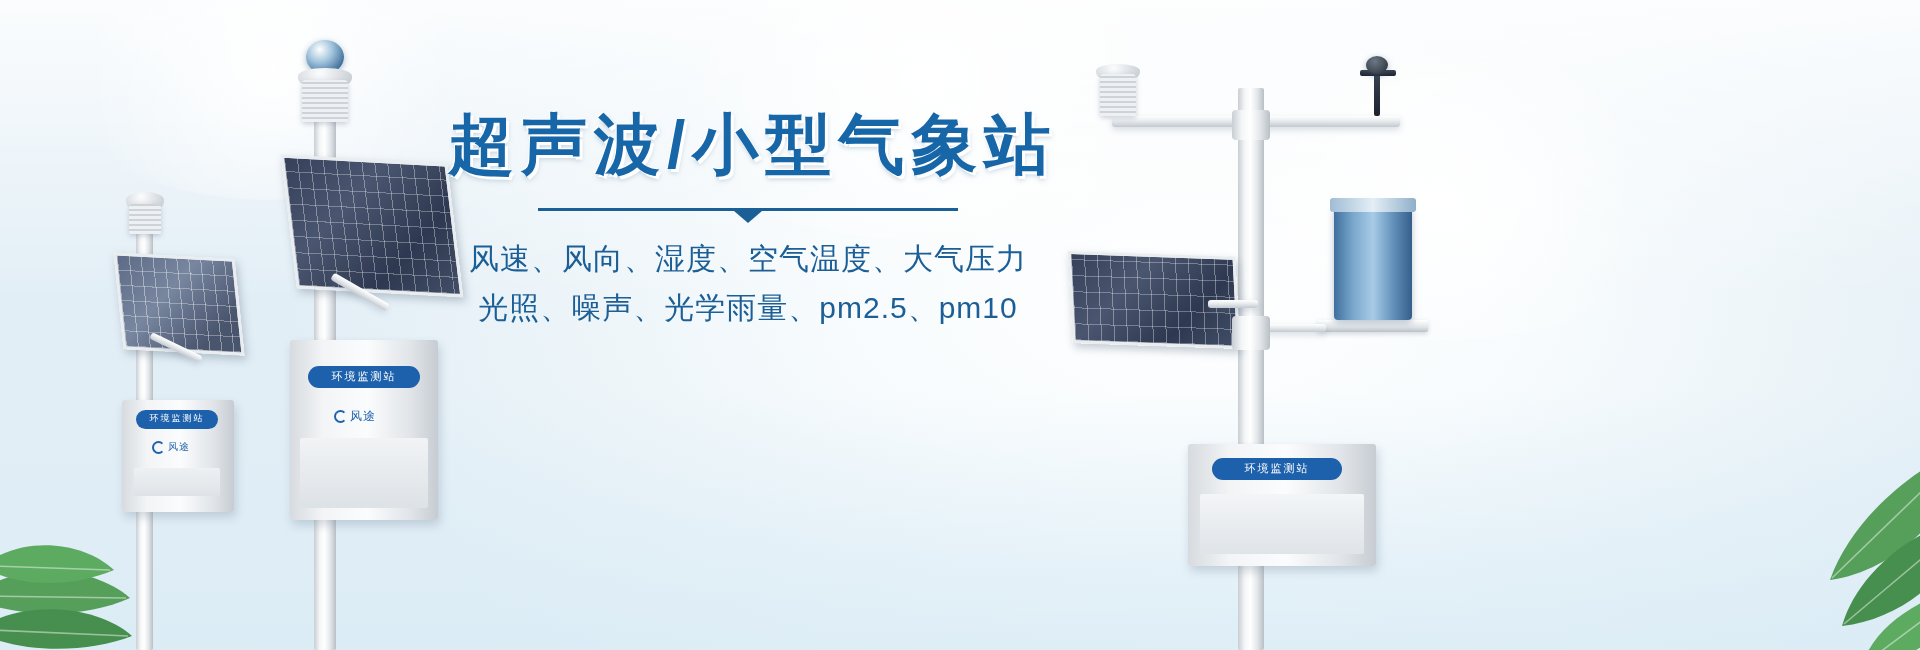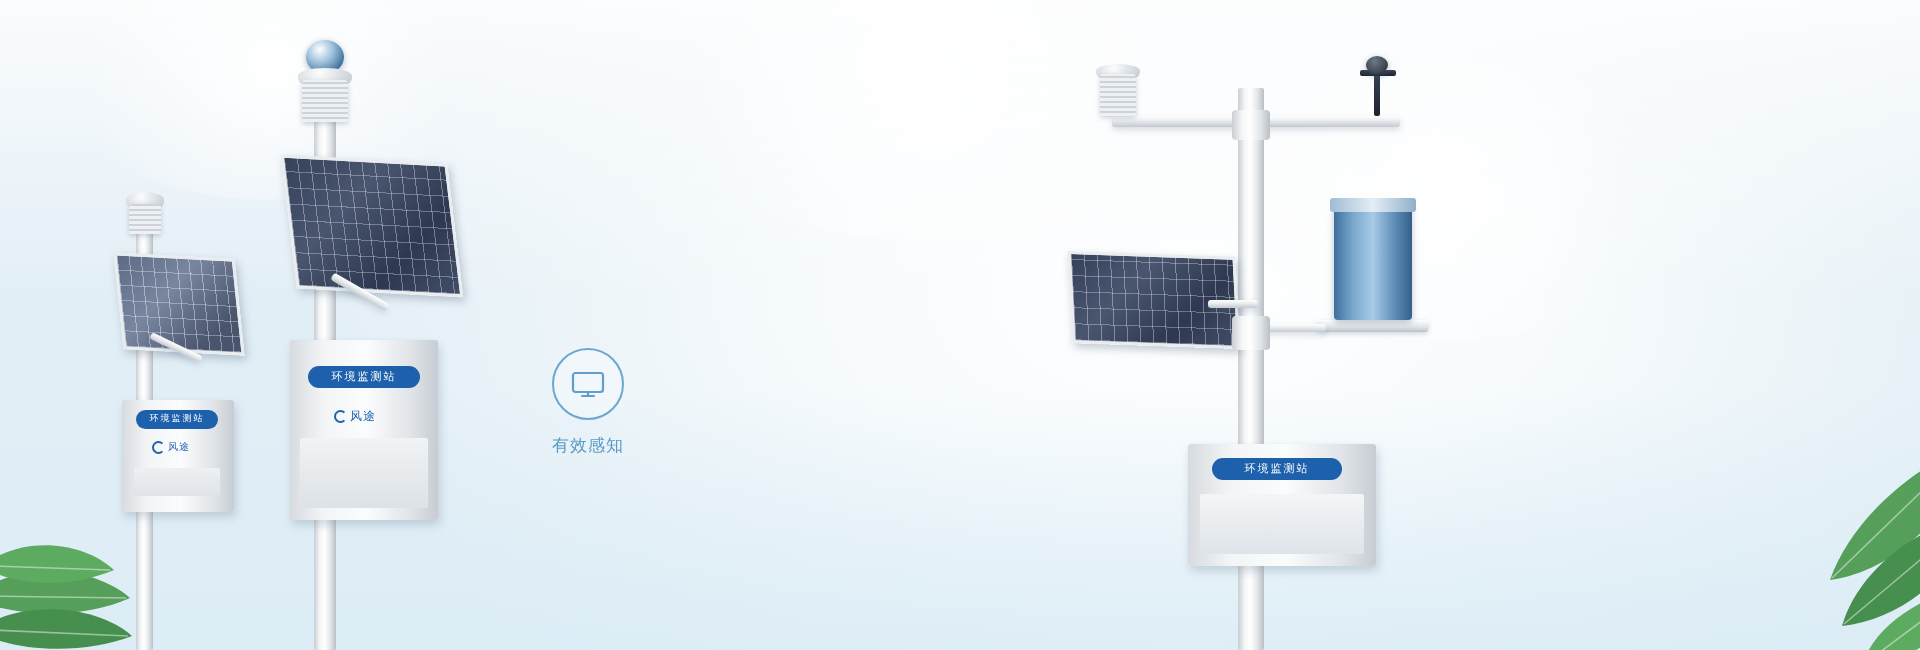--- a/index.html
+++ b/index.html
@@ -282,35 +282,35 @@
     <div class="rain-gauge-lip" style="left:270px;top:150px;width:86px;height:14px;"></div>
     <div class="cross-arm" style="left:200px;top:276px;width:66px;height:8px;"></div>
 
     <div class="mast" style="left:172px;top:268px;width:38px;height:34px;border-radius:4px;"></div>
 
     <div class="enclosure" style="left:128px;top:396px;width:188px;height:122px;"></div>
     <div class="blue-label" style="left:152px;top:410px;width:130px;height:22px;font-size:11px;">环境监测站</div>
     <div class="enclosure-door" style="left:140px;top:446px;width:164px;height:60px;background:linear-gradient(180deg,#f3f5f7,#dfe4e8);"></div>
   </div>
 
+  <div class="text-block">
+    <div class="headline">超声波/小型气象站</div>
+    <div class="divider">
+      <span class="tri"></span>
+    </div>
+    <div class="sub-lines">
+      <div class="sub-line">风速、风向、湿度、空气温度、大气压力</div>
+      <div class="sub-line">光照、噪声、光学雨量、pm2.5、pm10</div>
+    </div>
+  </div>
 
   <div class="features">
 
 
 
-    <div class="feature">
-      <div class="feature-circle">
-        <svg width="36" height="30" viewBox="0 0 36 30" fill="none" stroke="#5f9fca" stroke-width="2.2" stroke-linecap="round" stroke-linejoin="round">
-          <rect x="3" y="4" width="30" height="19" rx="2.5"></rect>
-          <line x1="12" y1="27" x2="24" y2="27"></line>
-          <line x1="18" y1="23" x2="18" y2="27"></line>
-        </svg>
-      </div>
-      <div class="feature-label">有效感知</div>
-    </div>
 
 
   </div>
 
   <svg class="leaf-left" width="230" height="220" viewBox="0 0 230 220">
     <g fill="#4f9b52" opacity="0.95">
       <path d="M-10 150 C40 120 105 128 140 158 C100 176 42 180 -10 162 Z"></path>
       <path d="M0 182 C48 160 110 168 142 196 C100 212 40 214 -4 196 Z" fill="#3f8a46"></path>
       <path d="M4 118 C44 96 96 104 124 130 C86 146 40 148 2 132 Z" fill="#57a75a"></path>
     </g>

